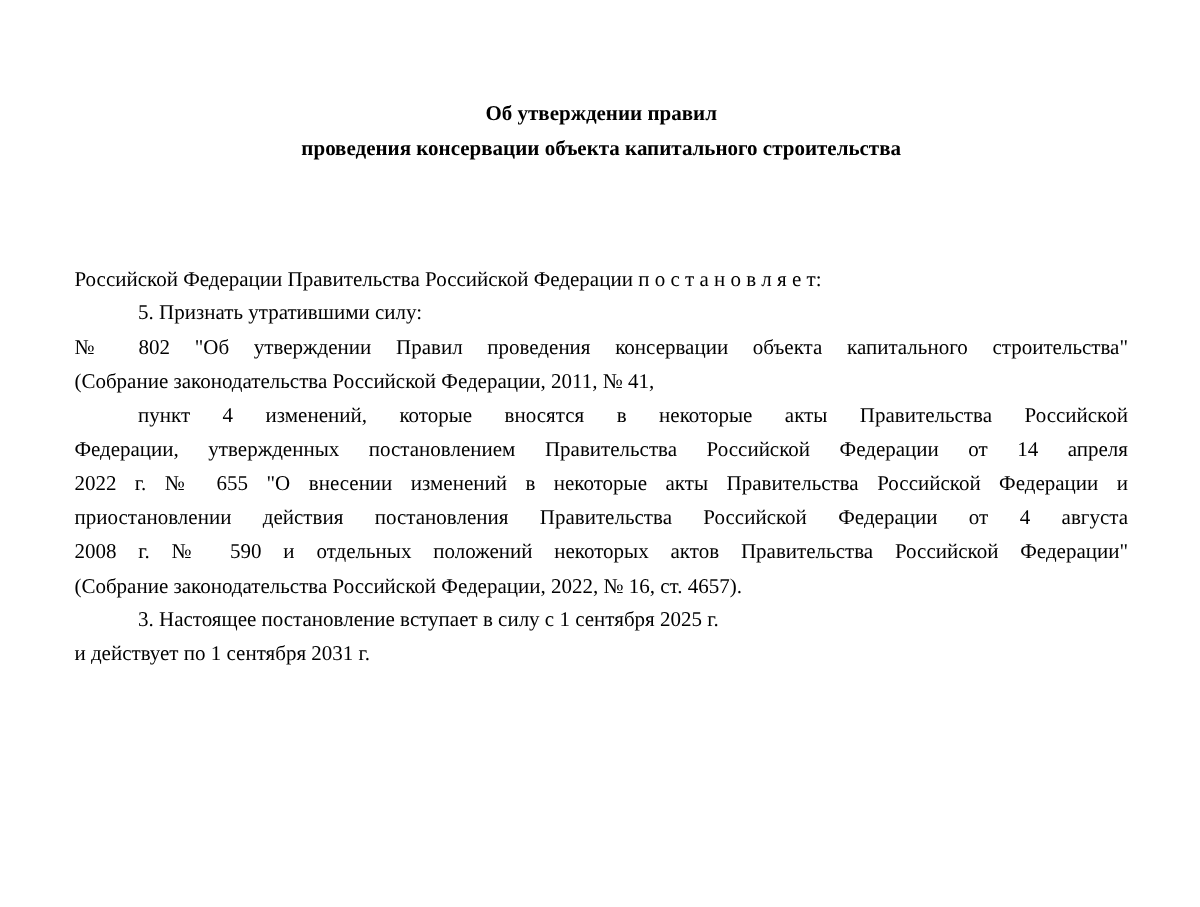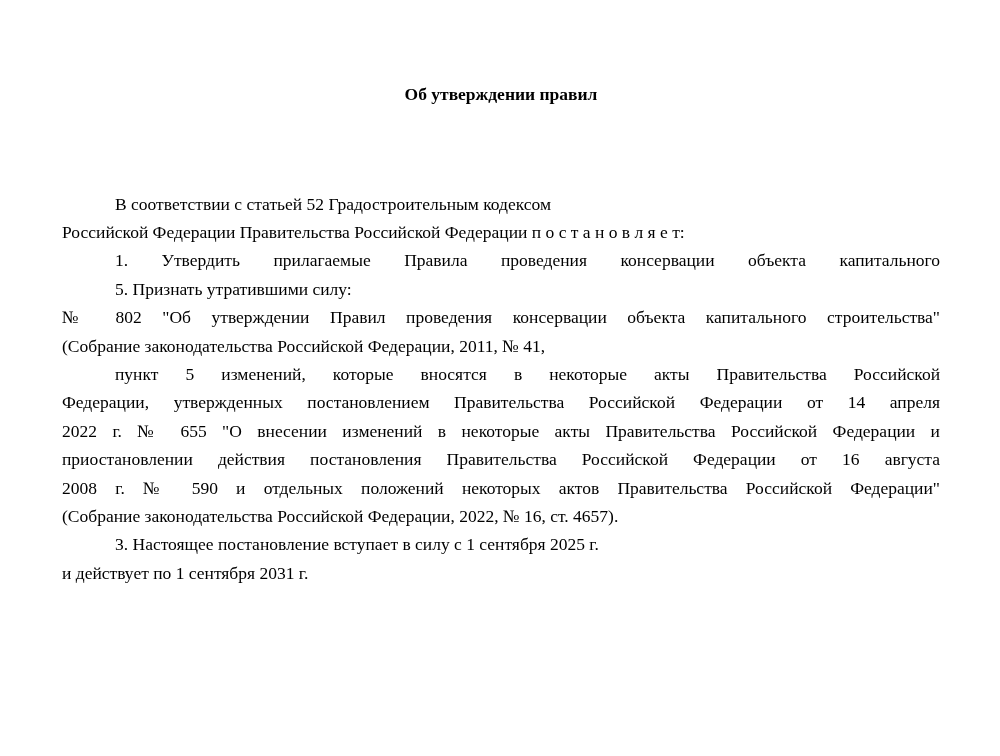--- a/index.html
+++ b/index.html
@@ -40,30 +40,29 @@
   .bold {
     font-weight: normal;
   }
 </style>
 </head>
 <body>
 
 <div class="page">
   <div class="doc-title">
     <div>Об утверждении правил</div>
+    <div>проведения консервации объекта капитального строительства</div>
   </div>
   <div class="doc-body">
-      <div class="line indent"><span class="">В соответствии с статьей 52 Градостроительным кодексом</span></div>
       <div class="line"><span class="">Российской Федерации Правительства Российской Федерации </span><span class="bold">п о с т а н о в л я е т:</span></div>
-      <div class="line indent stretch"><span class="">1. Утвердить прилагаемые Правила проведения консервации объекта капитального</span></div>
       <div class="line indent"><span class="">5. Признать утратившими силу:</span></div>
       <div class="line stretch"><span class="">№ 802 "Об утверждении Правил проведения консервации объекта капитального строительства"</span></div>
       <div class="line"><span class="">(Собрание законодательства Российской Федерации, 2011, № 41,</span></div>
-      <div class="line indent stretch"><span class="">пункт 5 изменений, которые вносятся в некоторые акты Правительства Российской</span></div>
+      <div class="line indent stretch"><span class="">пункт 4 изменений, которые вносятся в некоторые акты Правительства Российской</span></div>
       <div class="line stretch"><span class="">Федерации, утвержденных постановлением Правительства Российской Федерации от 14 апреля</span></div>
       <div class="line stretch"><span class="">2022 г. № 655 "О внесении изменений в некоторые акты Правительства Российской Федерации и</span></div>
-      <div class="line stretch"><span class="">приостановлении действия постановления Правительства Российской Федерации от 16 августа</span></div>
+      <div class="line stretch"><span class="">приостановлении действия постановления Правительства Российской Федерации от 4 августа</span></div>
       <div class="line stretch"><span class="">2008 г. № 590 и отдельных положений некоторых актов Правительства Российской Федерации"</span></div>
       <div class="line"><span class="">(Собрание законодательства Российской Федерации, 2022, № 16, ст. 4657).</span></div>
       <div class="line indent"><span class="">3. Настоящее постановление вступает в силу с 1 сентября 2025 г.</span></div>
       <div class="line"><span class="">и действует по 1 сентября 2031 г.</span></div>
     </div>
 </div>
 
 </body></html>

